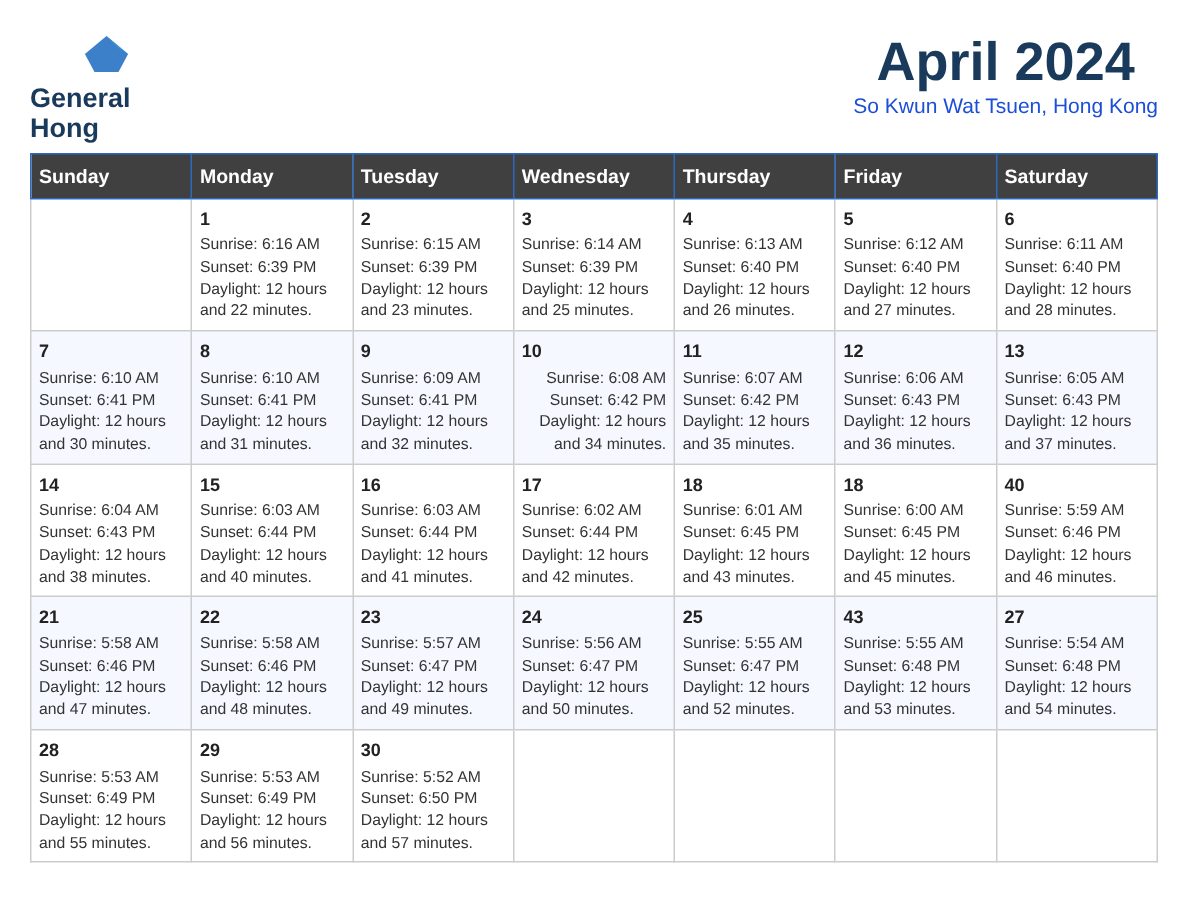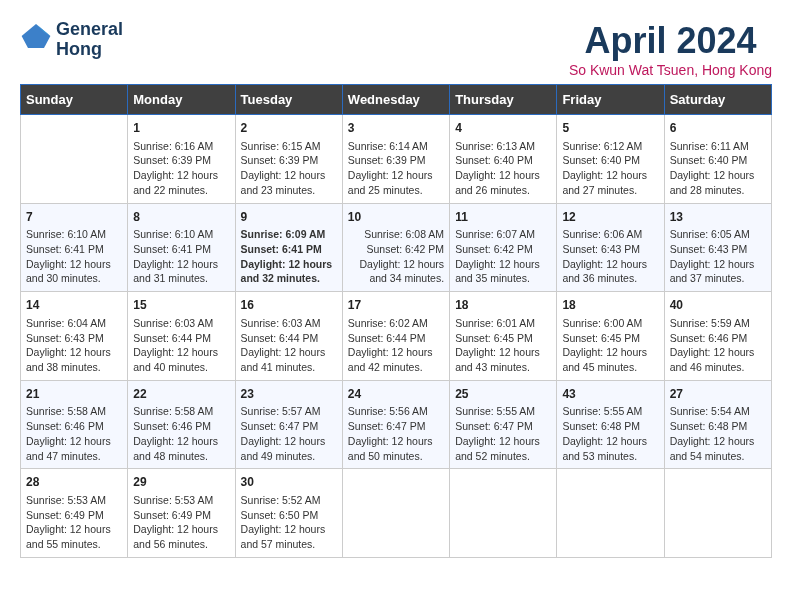--- a/index.html
+++ b/index.html
@@ -11,22 +11,23 @@
       padding: 20px;
     }
     .header {
       display: flex;
       justify-content: space-between;
       align-items: flex-start;
       margin-bottom: 6px;
     }
     .logo {
       display: flex;
-      align-items: flex-start;
+      align-items: flex-end;
       gap: 4px;
+      flex-direction: column;
     }
     .logo-text {
       font-size: 18px;
       font-weight: bold;
       color: #1a3a5c;
       line-height: 1.1;
     }
     .logo-icon {
       width: 32px;
       height: 32px;
@@ -34,21 +35,21 @@
     .title-block {
       text-align: center;
     }
     .month-title {
       font-size: 36px;
       font-weight: bold;
       color: #1a3a5c;
     }
     .subtitle {
       font-size: 14px;
-      color: #be185d;
+      color: #1d4ed8;
     }
     table {
       width: 100%;
       border-collapse: collapse;
       font-size: 11px;
     }
     thead tr th {
       background-color: #404040;
       color: #fff;
       font-weight: bold;
@@ -175,21 +176,21 @@
         </td>
         <td>
           <span class="day-num">8</span>
           <div class="day-info" style="white-space: pre-line;">Sunrise: 6:10 AM
 Sunset: 6:41 PM
 Daylight: 12 hours
 and 31 minutes.</div>
         </td>
         <td>
           <span class="day-num">9</span>
-          <div class="day-info" style="white-space: pre-line; font-weight: bold;">Sunrise: 6:09 AM
+          <div class="day-info" style="white-space: pre-line;">Sunrise: 6:09 AM
 Sunset: 6:41 PM
 Daylight: 12 hours
 and 32 minutes.</div>
         </td>
         <td>
           <span class="day-num">10</span>
           <div class="day-info" style="white-space: pre-line; text-align: right;">Sunrise: 6:08 AM
 Sunset: 6:42 PM
 Daylight: 12 hours
 and 34 minutes.</div>

